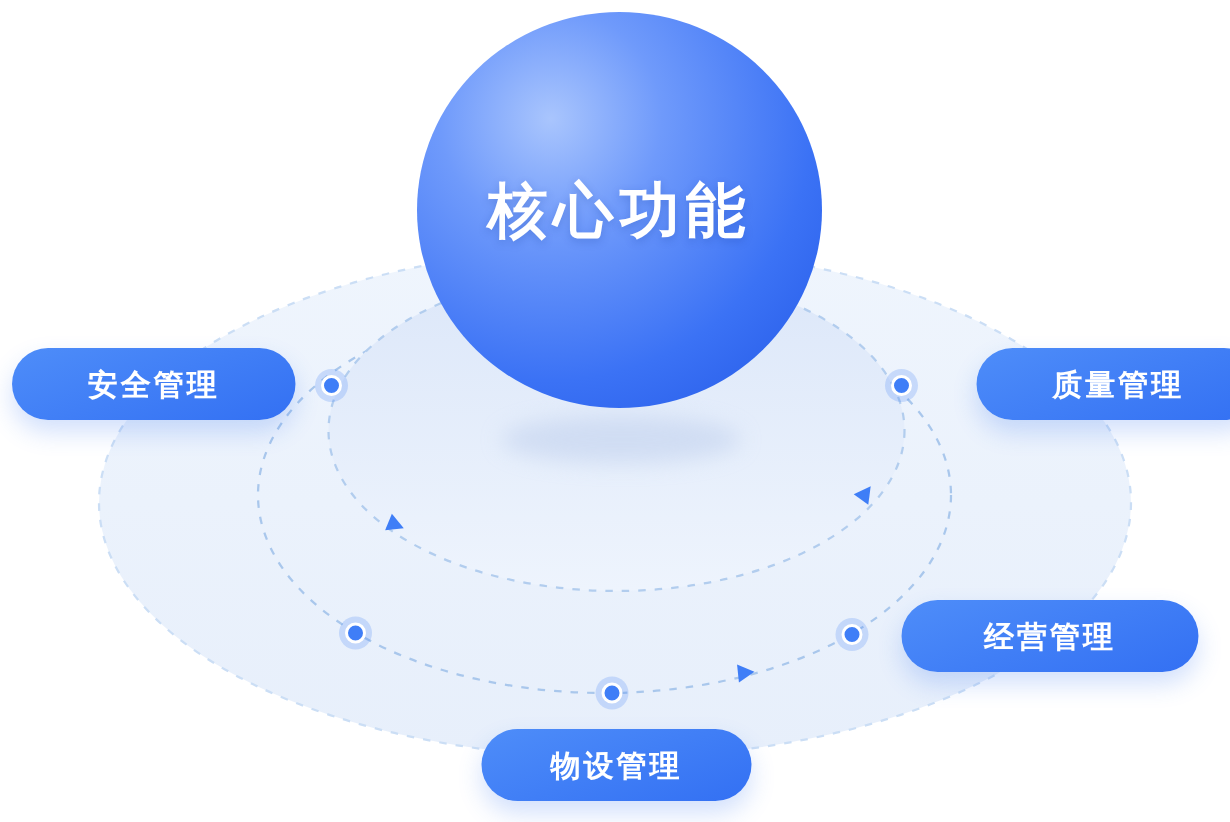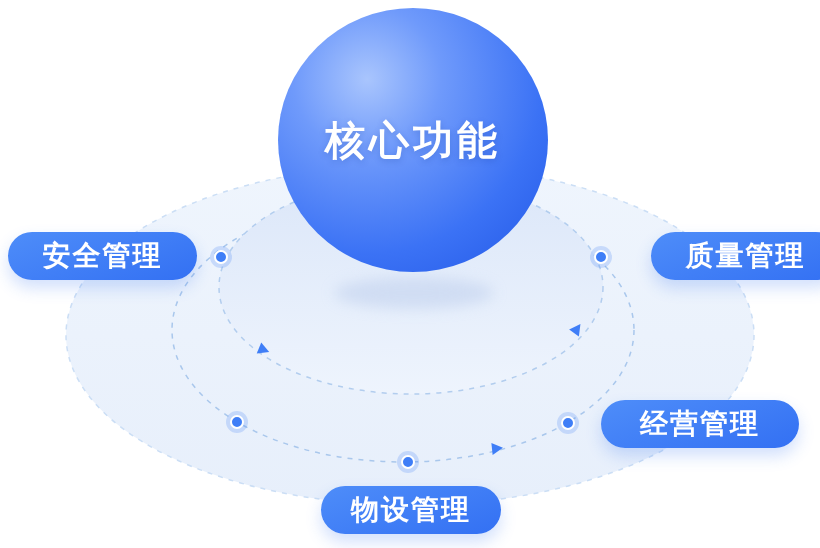--- a/index.html
+++ b/index.html
@@ -41,21 +41,21 @@
     text-shadow: 0 2px 6px rgba(20, 60, 160, 0.25);
     user-select: none;
   }
   .pill {
     position: absolute;
     height: 48px;
     border-radius: 24px;
     background: linear-gradient(160deg, #4e8df9 0%, #3370f3 100%);
     box-shadow: 0 8px 16px rgba(51, 112, 243, 0.22);
     color: #ffffff;
-    font-size: 28px;
+    font-size: 20px;
     font-weight: 700;
     letter-spacing: 2px;
     display: flex;
     align-items: center;
     justify-content: center;
     cursor: pointer;
     user-select: none;
   }
   .pill-safety     { left:   8px; top: 232px; width: 189px; }
   .pill-quality    { left: 651px; top: 232px; width: 189px; }

